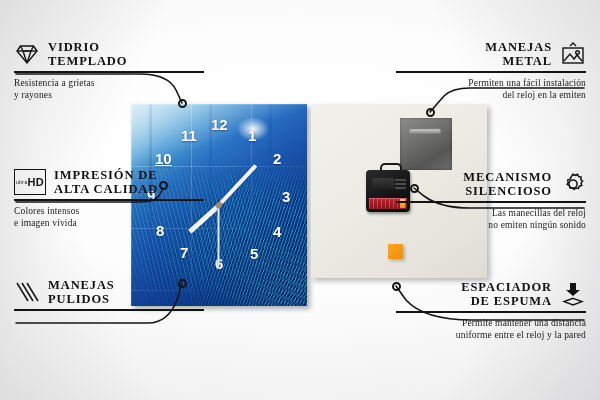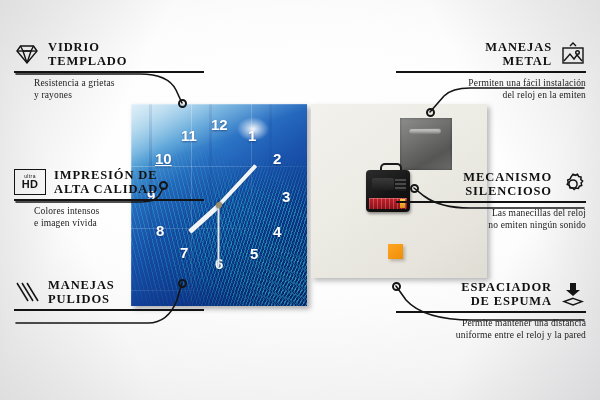--- a/index.html
+++ b/index.html
@@ -115,25 +115,25 @@
   
   .feature{position:absolute;width:190px;}
   .f-left{text-align:left;}
   .f-right{text-align:right;}
   .f-head{display:flex;align-items:center;gap:8px;}
   .f-right .f-head{flex-direction:row-reverse;}
   .f-title{font-family:"Liberation Serif", serif;font-weight:700;
     font-size:12.5px;line-height:1.12;letter-spacing:.9px;color:#111;}
   .f-rule{height:1.6px;background:#131313;margin:3px 0 4px;}
   .f-desc{font-family:"Liberation Serif", serif;font-size:9.5px;
-    line-height:1.3;color:#1b1b1b;letter-spacing:.15px;margin-left:20px;}
+    line-height:1.3;color:#1b1b1b;letter-spacing:.15px;}
   .ico{flex:0 0 auto;width:26px;height:26px;display:block;}
   .ico svg{display:block;width:26px;height:26px;}
   #hd-icon{width:30px;height:24px;border:1.6px solid #131313;
-    display:flex;flex-direction:column;align-items:center;justify-content:center;
+    display:flex;flex-direction:row;align-items:center;justify-content:center;
     font-family:"Liberation Sans", sans-serif;color:#131313;line-height:1;}
   #hd-icon .u{font-size:5px;letter-spacing:.4px;}
   #hd-icon .h{font-size:11px;font-weight:700;letter-spacing:.3px;}
 
   
   #feat-vidrio{left:14px;top:40px;}
   #feat-impresion{left:14px;top:168px;}
   #feat-bordes{left:14px;top:278px;}
   #feat-manejas{left:396px;top:40px;}
   #feat-mecanismo{left:396px;top:170px;}

